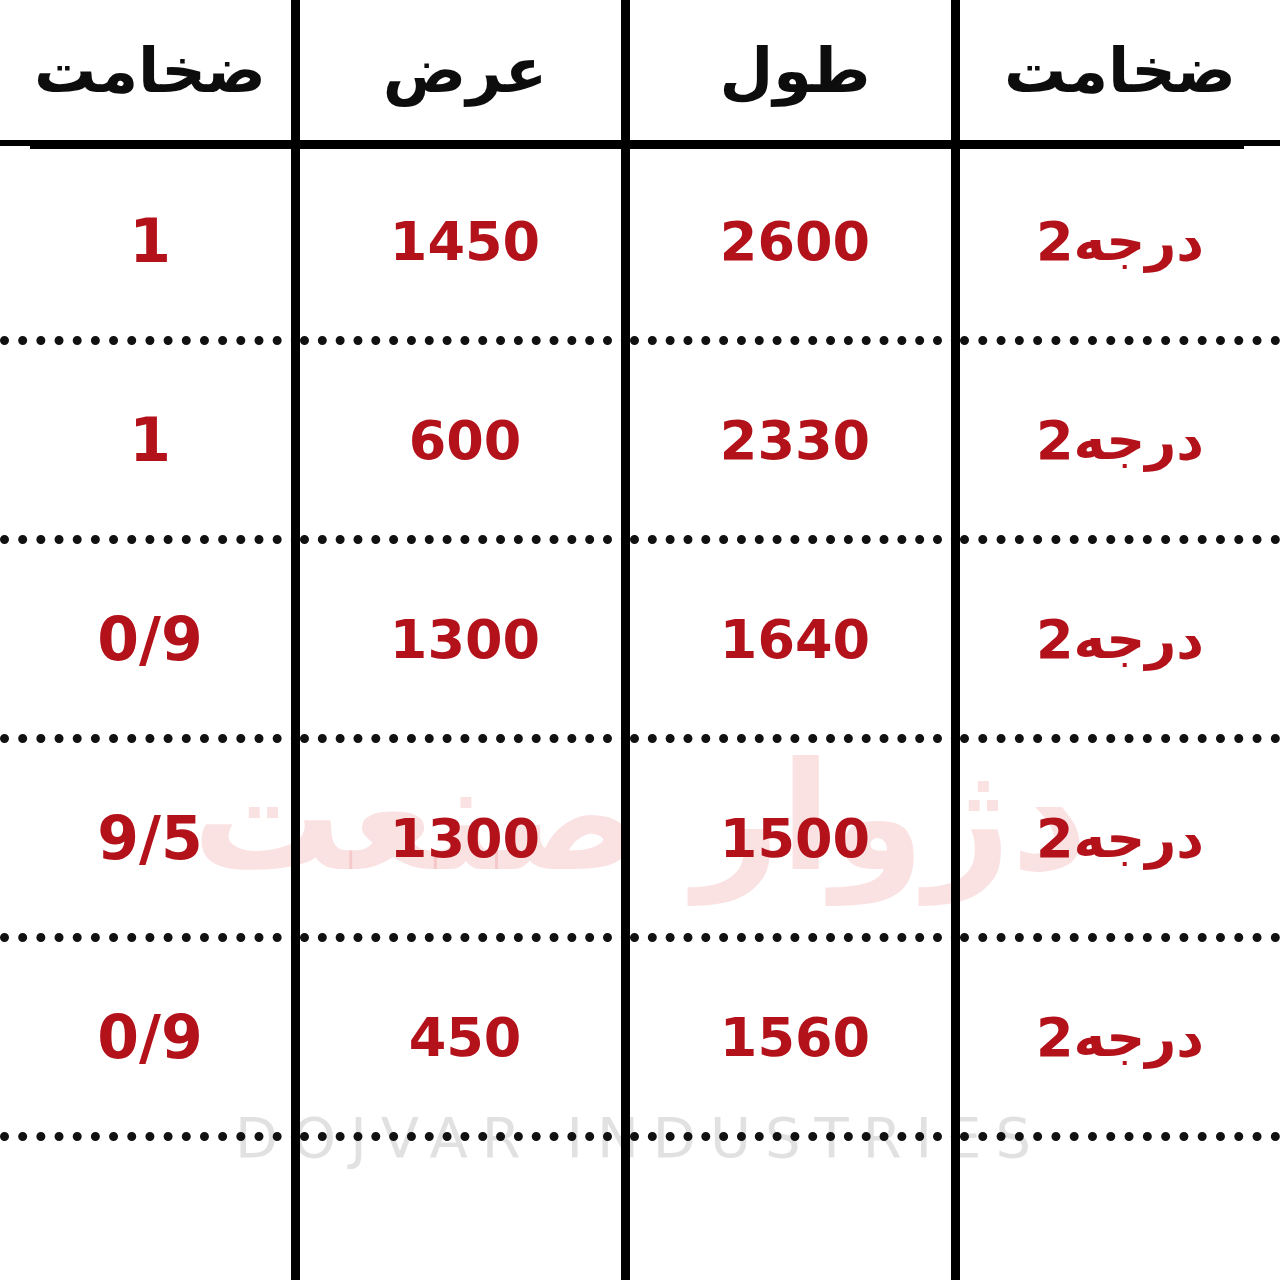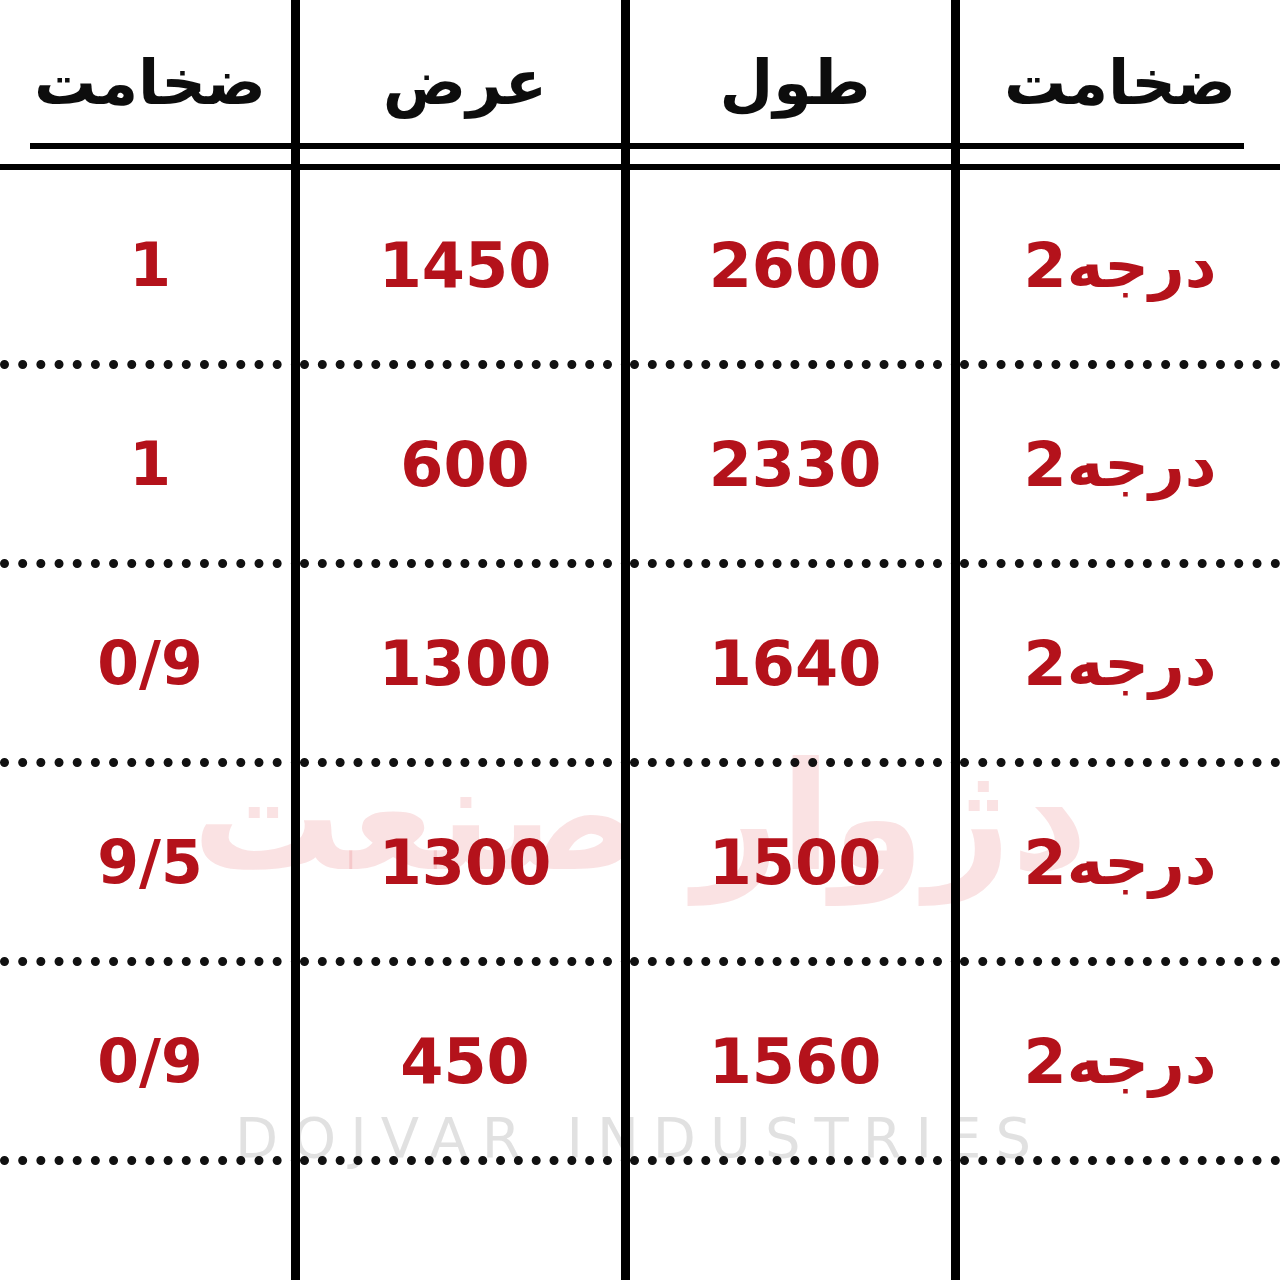--- a/index.html
+++ b/index.html
@@ -90,29 +90,29 @@
   table.spec col.c-width    { width: 330px; }
   table.spec col.c-thick    { width: 300px; }
 
   thead th {
     height: 140px;
     vertical-align: middle;
     text-align: center;
     font-size: 62px;
     font-weight: 700;
     color: #0d0d0d;
-    padding: 12px;
+    padding: 0;
     border-bottom: 6px solid #000000;
   }
 
   tbody td {
     height: 190px;
     vertical-align: middle;
     text-align: center;
-    font-size: 62px;
+    font-size: 54px;
     font-weight: 700;
     color: #b4121b;
     padding: 0;
     border-bottom: 9px dotted #111111;
   }
 
   tbody tr.spacer td {
     height: 150px;
     border-bottom: none;
     color: transparent;

